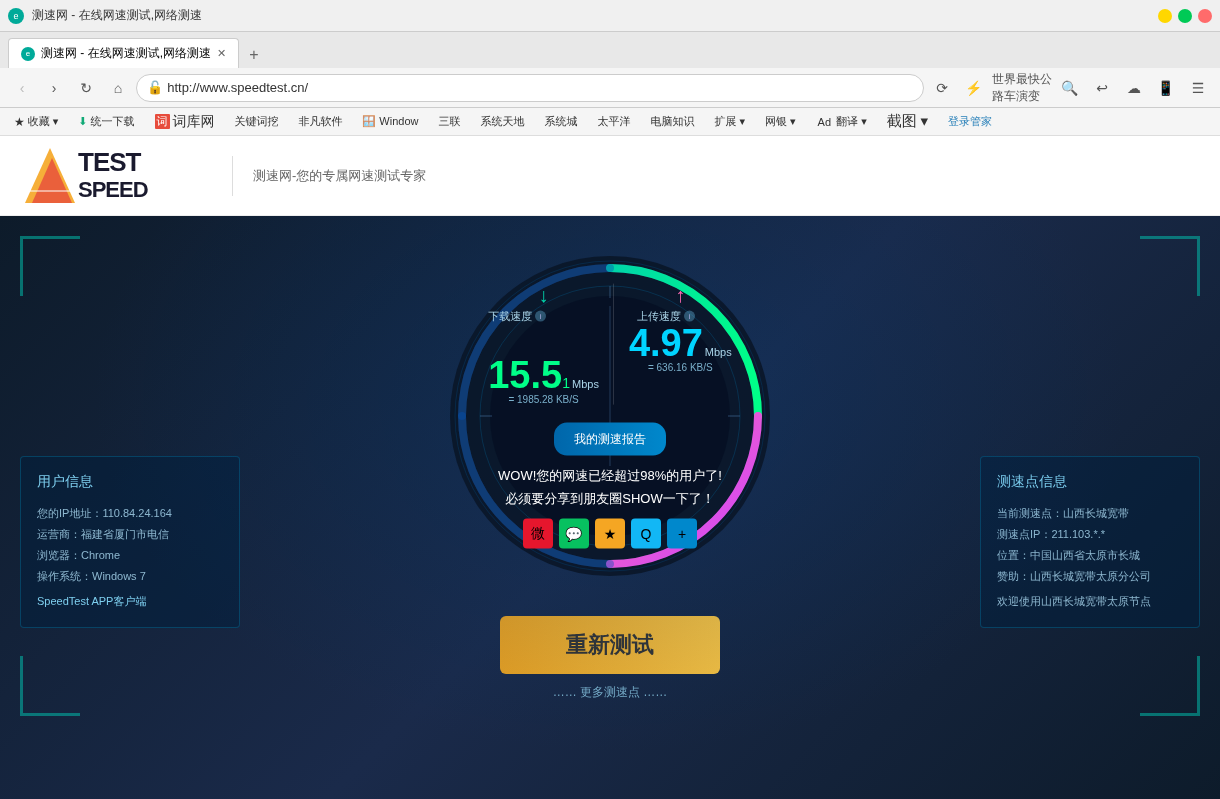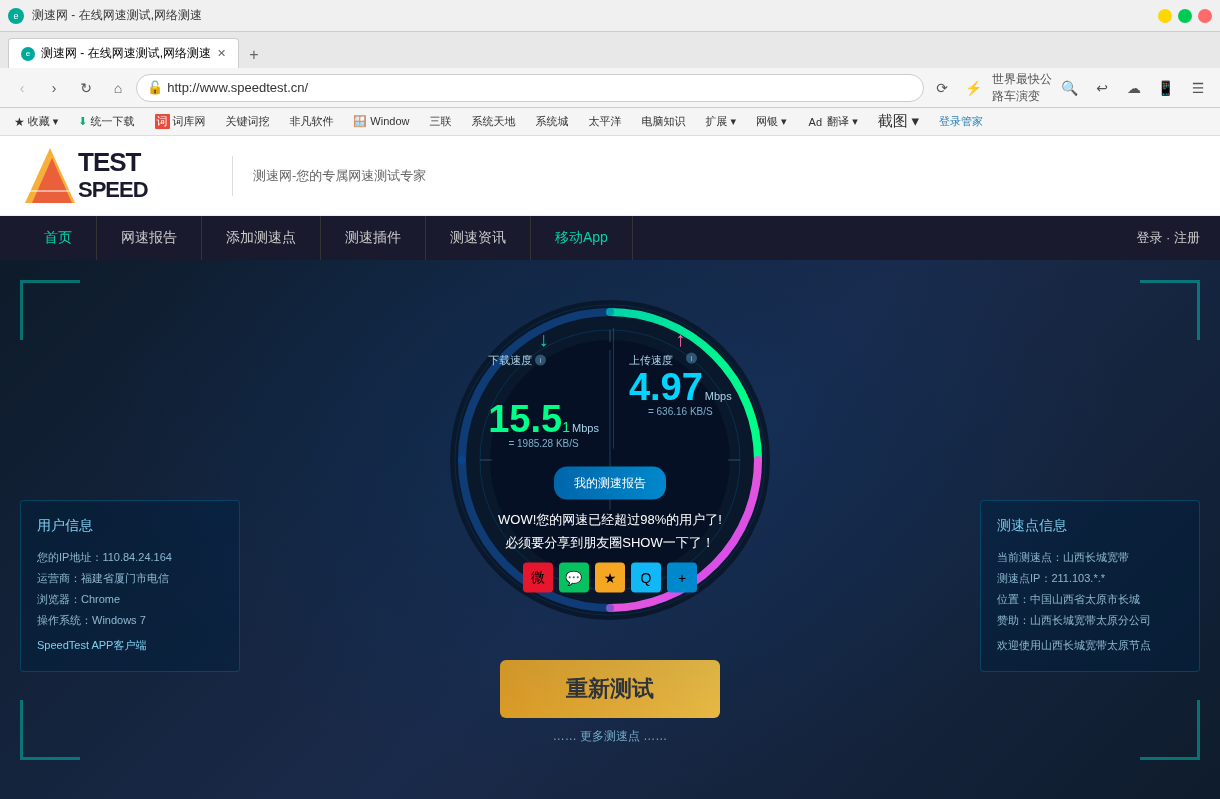--- a/index.html
+++ b/index.html
@@ -143,21 +143,21 @@
     <div class="bookmark-item">
         <span>★</span>
         <span style="font-size:11px;">收藏 ▾</span>
       </div>
     <div class="bookmark-item">
         <span style="font-size:11px;color:#1a7;">⬇</span>
         <span style="font-size:11px;">统一下载</span>
       </div>
     <div class="bookmark-item">
         <span style="font-size:11px;background:#e74c3c;color:#fff;padding:0 2px;border-radius:1px;">词</span>
-        <span style="font-size:11px;">词库网</span>
+        <span style="font-size:14px;">词库网</span>
       </div>
     <div class="bookmark-item">
         <span style="font-size:11px;">关键词挖</span>
       </div>
     <div class="bookmark-item">
         <span style="font-size:11px;text-align:center;">非凡软件</span>
       </div>
     <div class="bookmark-item">
         <span style="font-size:11px;">🪟 Window</span>
       </div>
@@ -209,31 +209,20 @@
             <text x="58" y="28" font-size="26" font-weight="900" fill="#1a1a2e" font-family="Arial Black, Arial" letter-spacing="-1">TEST</text>
 
             <text x="58" y="54" font-size="22" font-weight="900" fill="#1a1a2e" font-family="Arial Black, Arial" letter-spacing="-1">SPEED</text>
           </svg>
         </div>
         <div style="width:1px;height:40px;background:#ddd;"></div>
         <span style="font-size:13px;color:#666;margin-left:8px;">测速网-您的专属网速测试专家</span>
       </div>
     </div>
 
-    <div class="site-nav">
-      <div class="nav-items">
-        <div class="nav-item active">首页</div>
-        <div class="nav-item">网速报告</div>
-        <div class="nav-item">添加测速点</div>
-        <div class="nav-item">测速插件</div>
-        <div class="nav-item">测速资讯</div>
-        <div class="nav-item highlight">移动App</div>
-      </div>
-      <div class="nav-right">登录 · 注册</div>
-    </div>
 
     <div class="main-content">
 
       <div class="corner-decoration top-left-corner"></div>
       <div class="corner-decoration top-right-corner"></div>
       <div class="corner-decoration bottom-left-corner"></div>
       <div class="corner-decoration bottom-right-corner"></div>
 
       <div class="left-panel">
         <div class="user-info-box">
@@ -310,21 +299,21 @@
                   <span style="font-size:14px;color:#00ff88;">1</span>
                   <span style="font-size:11px;color:#aad4e8;margin-left:2px;">Mbps</span>
                 </div>
                 <div style="font-size:10px;color:#7aafca;">= 1985.28 KB/S</div>
               </div>
 
               <div style="width:1px;background:rgba(255,255,255,0.15);margin:0 8px;"></div>
 
               <div style="text-align:center;">
                 <div style="font-size:20px;color:#ff69b4;margin-bottom:2px;">↑</div>
-                <div style="font-size:11px;color:#aad4e8;display:flex;gap:13px;">
+                <div style="font-size:11px;color:#aad4e8;display:flex;align-items:center;gap:3px;margin-left:8px;">
                   <span>上传速度</span>
                   <span style="display:inline-block;width:11px;height:11px;background:rgba(100,180,220,0.4);border-radius:50%;font-size:8px;color:#aad;text-align:center;line-height:11px;">i</span>
                 </div>
                 <div style="display:flex;align-items:baseline;justify-content:center;">
                   <span style="font-size:38px;font-weight:bold;color:#00d4ff;line-height:1;">4.97</span>
                   <span style="font-size:11px;color:#aad4e8;margin-left:2px;">Mbps</span>
                 </div>
                 <div style="font-size:10px;color:#7aafca;">= 636.16 KB/S</div>
               </div>
             </div>

